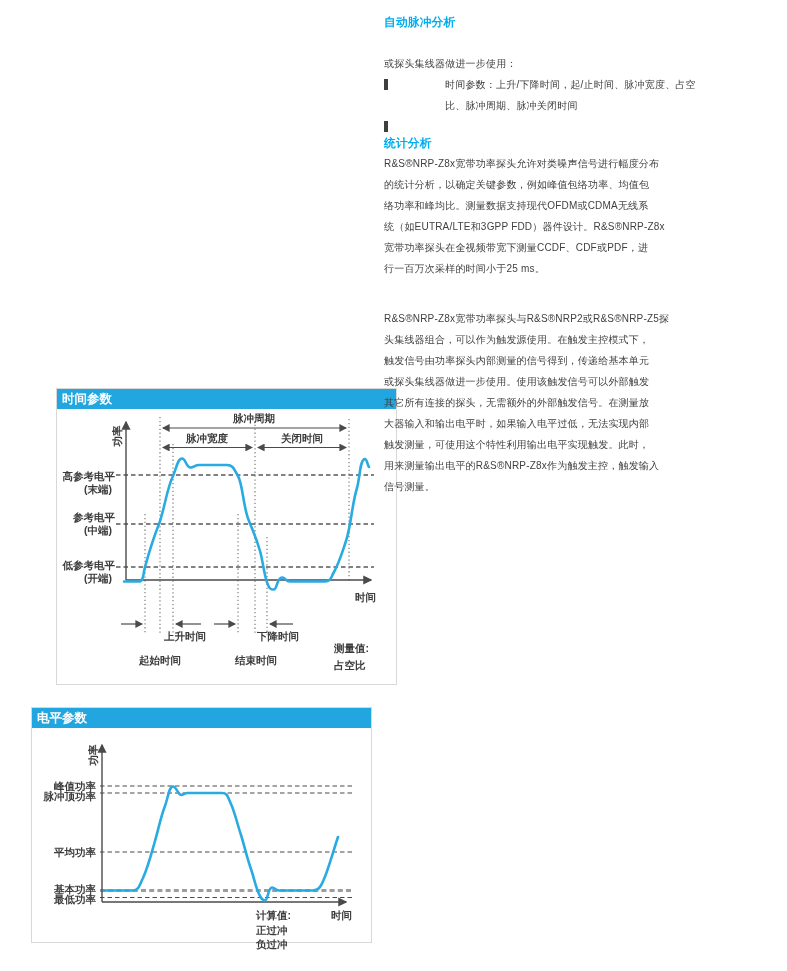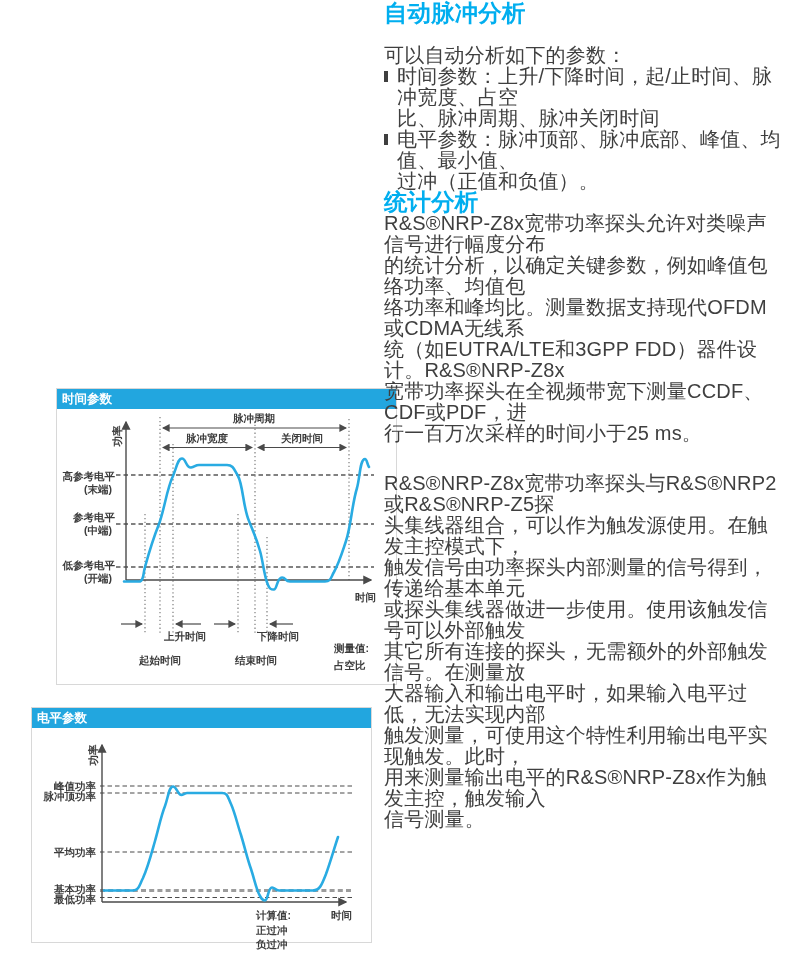--- a/index.html
+++ b/index.html
@@ -1,25 +1,25 @@
 <!DOCTYPE html>
 <html><head>
 <meta charset="utf-8">
 <style>
   html,body{margin:0;padding:0;background:#ffffff;}
   body{width:787px;height:971px;font-family:"Liberation Sans","DejaVu Sans",sans-serif;}
   .page{position:relative;width:787px;height:971px;background:#fff;overflow:hidden;}
 
   
-  .text-col{position:absolute;left:384px;top:3px;width:401px;color:#3f3f3f;
-            font-size:20px;line-height:21px;letter-spacing:0.2px;}
+  .text-col{position:absolute;left:384px;top:11px;width:401px;color:#3f3f3f;
+            font-size:10px;line-height:21px;letter-spacing:0.2px;}
   .sec-title{color:#00aeef;font-weight:bold;margin:0;}
   .para{white-space:pre-line;margin:0;}
   .gap{height:21px;}
-  .bullet{display:flex;margin:0;}
+  .bullet{display:flex;margin:0;gap:48px;}
   .bullet-marker{flex:none;width:4px;height:11px;background:#3f3f3f;margin:5px 9px 0 0;}
   .bullet-text{white-space:pre-line;}
   .sec2{}
   .sec3{margin-top:8px;}
 
   
   .figure{position:absolute;left:31px;width:341px;background:#fff;
           border:1px solid #d8d8d8;box-sizing:border-box;}
   #fig1{top:388px;height:297px;margin-left:25px;}
   #fig2{top:707px;height:236px;}
@@ -182,30 +182,28 @@
       <text x="224" y="206">正过冲</text>
       <text x="224" y="220">负过冲</text>
     </svg>
   </section>
 
   <div class="text-col">
 
     <section class="sec1">
       <h3 class="sec-title">自动脉冲分析</h3>
       <div class="gap"></div>
-      <p class="para">可以自动分析如下的参数：</p>
+      <p class="para">或探头集线器做进一步使用：</p>
       <div class="bullet">
         <span class="bullet-marker"></span>
         <span class="bullet-text">时间参数：上升/下降时间，起/止时间、脉冲宽度、占空
 比、脉冲周期、脉冲关闭时间</span>
       </div>
       <div class="bullet">
         <span class="bullet-marker"></span>
-        <span class="bullet-text">电平参数：脉冲顶部、脉冲底部、峰值、均值、最小值、
-过冲（正值和负值）。</span>
       </div>
     </section>
 
     <section class="sec2">
       <h3 class="sec-title">统计分析</h3>
       <p class="para">R&amp;S®NRP-Z8x宽带功率探头允许对类噪声信号进行幅度分布
 的统计分析，以确定关键参数，例如峰值包络功率、均值包
 络功率和峰均比。测量数据支持现代OFDM或CDMA无线系
 统（如EUTRA/LTE和3GPP FDD）器件设计。R&amp;S®NRP-Z8x
 宽带功率探头在全视频带宽下测量CCDF、CDF或PDF，进

